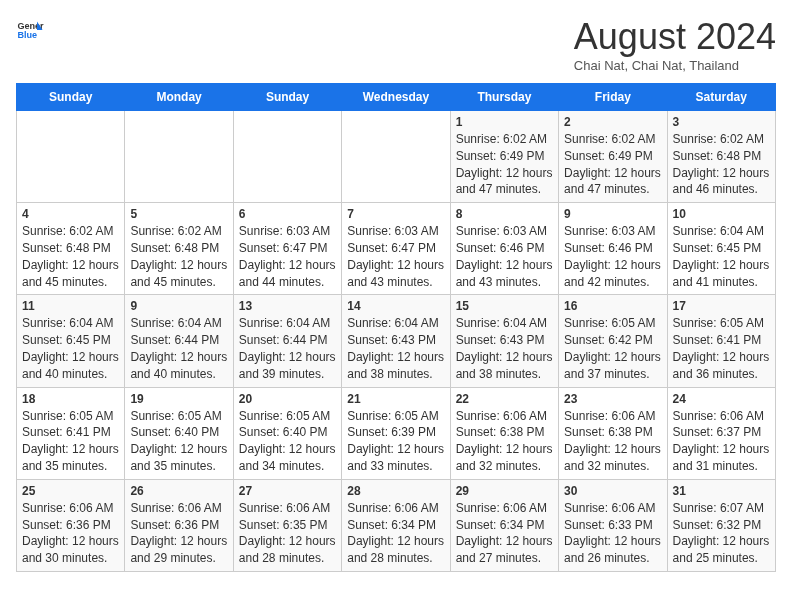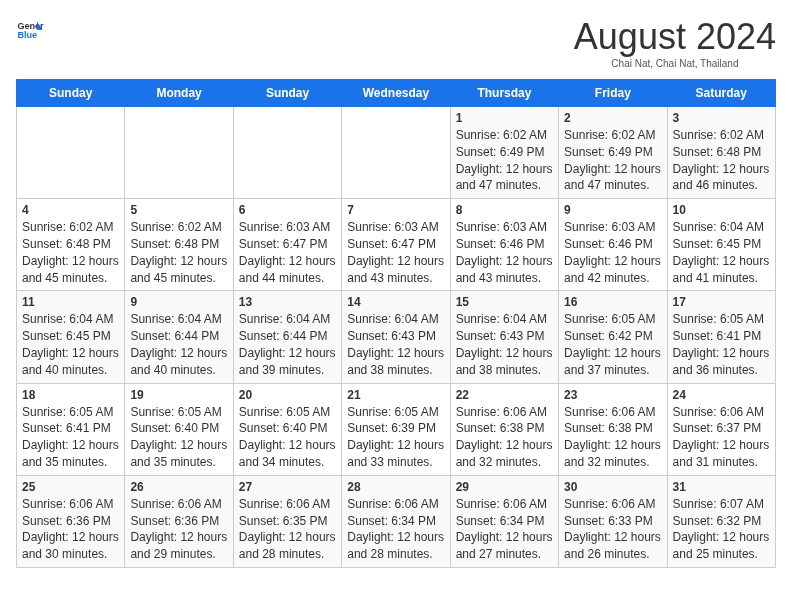--- a/index.html
+++ b/index.html
@@ -19,29 +19,29 @@
     .logo {
       display: flex;
       align-items: center;
       gap: 4px;
     }
     .logo-icon {
       width: 28px;
       height: 28px;
     }
     .title-area {
-      text-align: center;
+      text-align: left;
     }
     .title-area h1 {
       font-size: 36px;
       font-weight: 300;
       color: #333;
     }
     .title-area h2 {
-      font-size: 10px;
+      font-size: 13px;
       font-weight: normal;
       color: #555;
     }
     table {
       width: 100%;
       border-collapse: collapse;
       font-size: 10.5px;
     }
     thead tr th {
       background-color: #1a73e8;

